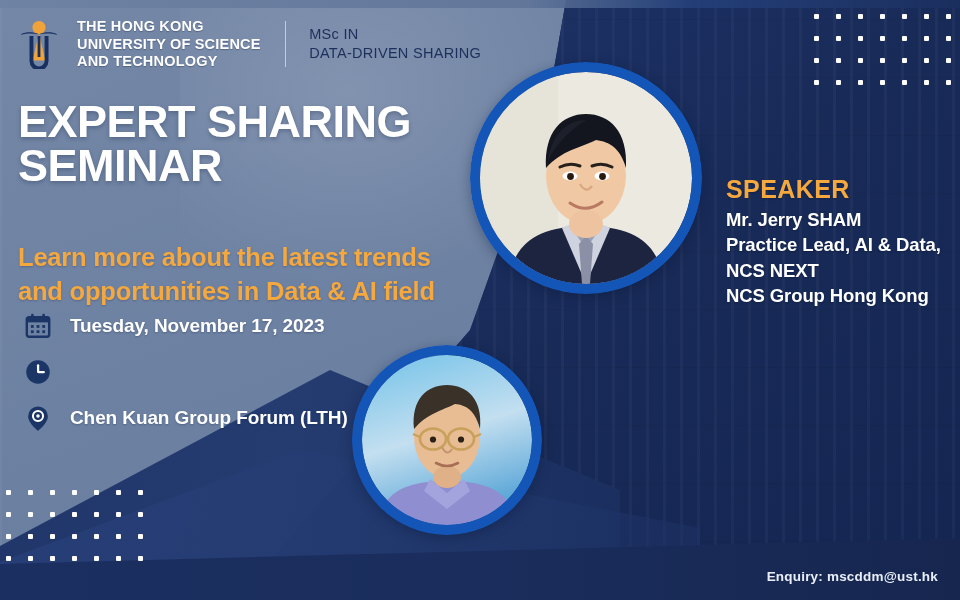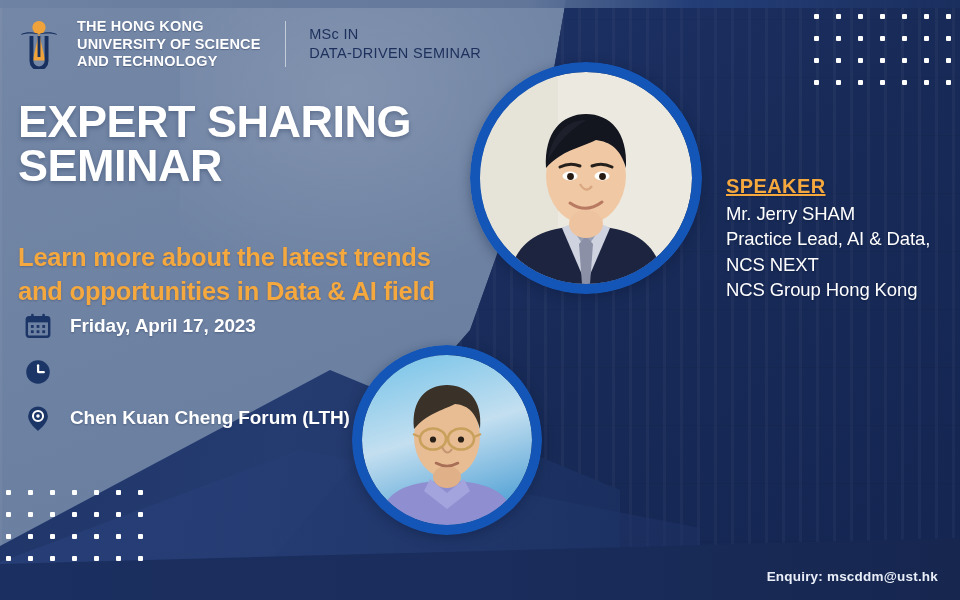--- a/index.html
+++ b/index.html
@@ -128,25 +128,25 @@
     position:absolute;inset:0;border-radius:50%;
     border:10px solid #1456b8;box-sizing:border-box;z-index:3;
   }
   .photo .inner{position:absolute;inset:10px;border-radius:50%;overflow:hidden;}
   .photo-speaker{left:470px;top:62px;width:232px;height:232px;}
   .photo-host{left:352px;top:345px;width:190px;height:190px;}
 
   
   .block{position:absolute;}
   .block .role{
-    color:#f4a83e;font-weight:700;font-size:20px;letter-spacing:.4px;
-    margin-bottom:3px;text-shadow:0 1px 2px rgba(12,24,55,.45);text-decoration:underline;
+    color:#f4a83e;font-weight:700;font-size:25px;letter-spacing:.4px;
+    margin-bottom:3px;text-shadow:0 1px 2px rgba(12,24,55,.45);
   }
   .block .lines{
-    color:#ffffff;font-weight:400;font-size:18.5px;line-height:1.37;
+    color:#ffffff;font-weight:700;font-size:18.5px;line-height:1.37;
     white-space:pre-line;letter-spacing:-.1px;
     text-shadow:0 1px 2px rgba(12,24,55,.45);
   }
   .block-speaker{left:726px;top:175px;width:230px;}
   .block-host{left:556px;top:420px;width:330px;}
 
   .enquiry{
     position:absolute;right:22px;bottom:16px;
     color:#e9eef8;font-size:13.5px;font-weight:700;letter-spacing:.2px;
   }
@@ -239,21 +239,21 @@
         <rect x="21.6" y="17" width="2.8" height="21" fill="#18305f"></rect>
         <path d="M5 15.2 c5-2.6 12-2.6 17.8 0 c-5.8-1.2-12.4-1-17.8 .6z" fill="#18305f"></path>
         <path d="M41 15.2 c-5-2.6-12-2.6-17.8 0 c5.8-1.2 12.4-1 17.8 .6z" fill="#18305f"></path>
       </svg>
     </span>
     <div class="logo-text">THE HONG KONG
 UNIVERSITY OF SCIENCE
 AND TECHNOLOGY</div>
     <div class="logo-divider"></div>
     <div class="prog-text">MSc IN
-DATA-DRIVEN SEMINAR</div>
+DATA-DRIVEN SHARING</div>
   </div>
 
   <div class="title">EXPERT SHARING
 SEMINAR</div>
   <div class="subtitle">Learn more about the latest trends
 and opportunities in Data &amp; AI field</div>
 
   <div class="details">
 
     <div class="drow">
@@ -264,42 +264,42 @@
           <rect x="7.6" y="2" width="2.8" height="5.2" rx="1.3" fill="#1b3566"></rect>
           <rect x="19.6" y="2" width="2.8" height="5.2" rx="1.3" fill="#1b3566"></rect>
           <rect x="7.4" y="14" width="3" height="3" fill="#1b3566"></rect>
           <rect x="13.5" y="14" width="3" height="3" fill="#1b3566"></rect>
           <rect x="19.6" y="14" width="3" height="3" fill="#1b3566"></rect>
           <rect x="7.4" y="19.6" width="3" height="3" fill="#1b3566"></rect>
           <rect x="13.5" y="19.6" width="3" height="3" fill="#1b3566"></rect>
           <rect x="19.6" y="19.6" width="3" height="3" fill="#1b3566"></rect>
         </svg>
       </span>
-      <span class="dtext">Friday, April 17, 2023</span>
+      <span class="dtext">Tuesday, November 17, 2023</span>
     </div>
 
     <div class="drow">
       <span class="dicon">
         <svg viewBox="0 0 30 30" width="28" height="28" aria-hidden="true">
           <circle cx="15" cy="15" r="12.6" fill="#1b3566"></circle>
           <rect x="13.9" y="6.6" width="2.4" height="9.4" rx="1.2" fill="#ffffff"></rect>
           <rect x="14.6" y="14" width="7.8" height="2.4" rx="1.2" fill="#ffffff"></rect>
         </svg>
       </span>
     </div>
 
     <div class="drow">
       <span class="dicon">
         <svg viewBox="0 0 30 30" width="28" height="28" aria-hidden="true">
           <path d="M15 2.6 a10.6 10.6 0 0 0 -10.6 10.6 c0 7.5 10.6 15.6 10.6 15.6 s10.6-8.1 10.6-15.6 A10.6 10.6 0 0 0 15 2.6z" fill="#1b3566"></path>
           <circle cx="15" cy="12.8" r="5.4" fill="none" stroke="#ffffff" stroke-width="2.2"></circle>
           <circle cx="15" cy="12.8" r="1.9" fill="#ffffff"></circle>
         </svg>
       </span>
-      <span class="dtext">Chen Kuan Cheng Forum (LTH)</span>
+      <span class="dtext">Chen Kuan Group Forum (LTH)</span>
     </div>
 
 
   </div>
 
   <div class="photo photo-speaker">
     <div class="inner">
       <svg viewBox="0 0 212 212" width="212" height="212" aria-hidden="true">
         <rect width="212" height="212" fill="#eceae0"></rect>
         <path d="M0 0 h78 v212 h-78z" fill="#e6e3d8"></path>

